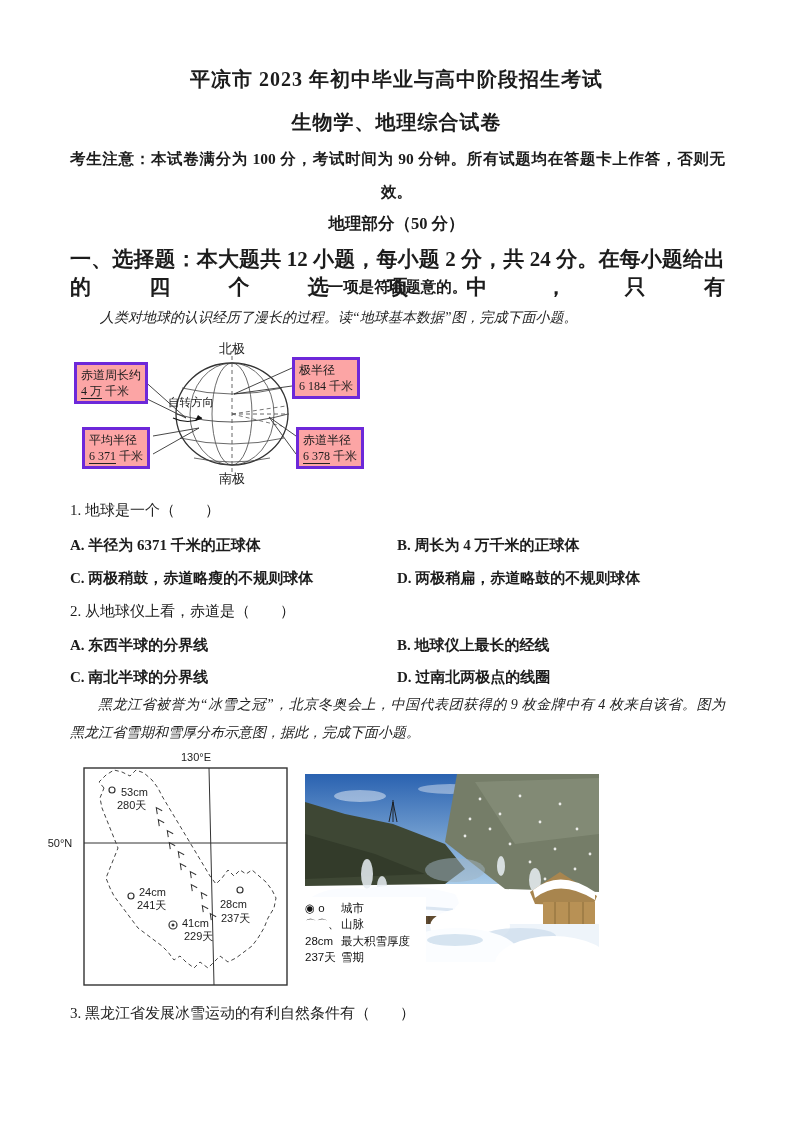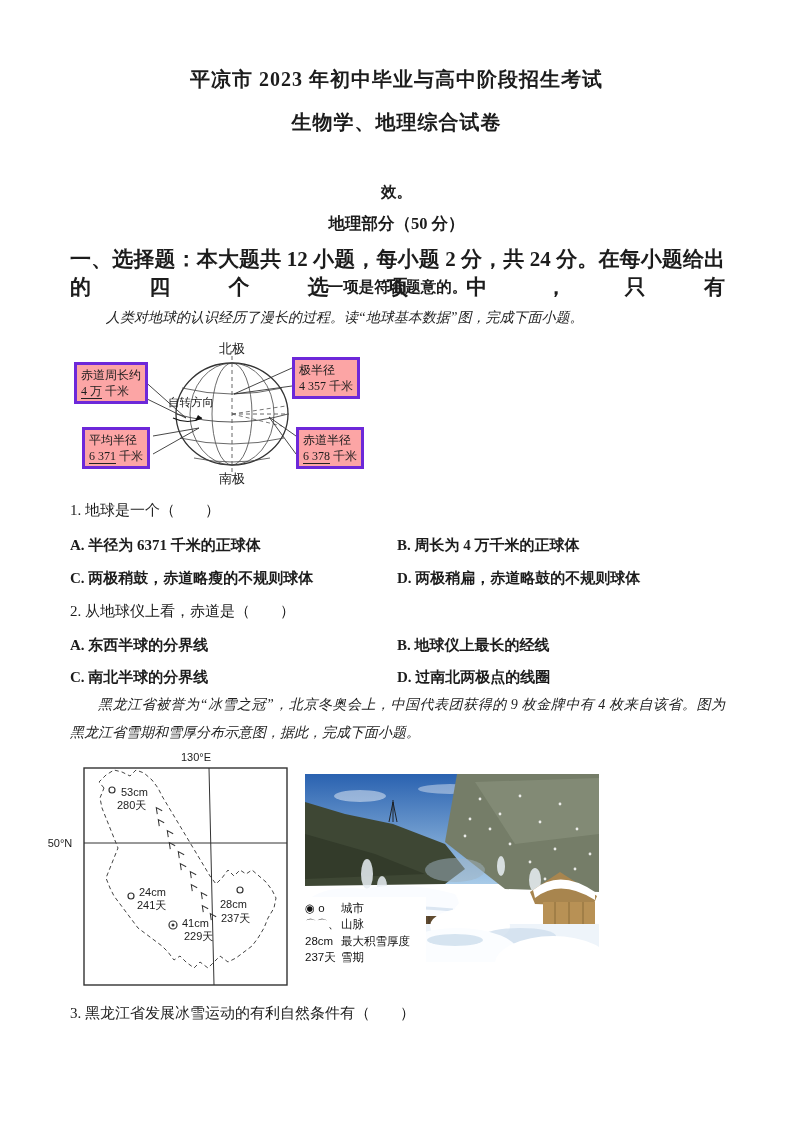--- a/index.html
+++ b/index.html
@@ -11,21 +11,21 @@
   }
   .abs{position:absolute;}
   .title{left:0;right:0;top:66px;text-align:center;font-size:20px;font-weight:bold;letter-spacing:1px;}
   .subtitle{left:0;right:0;top:109px;text-align:center;font-size:20px;font-weight:bold;letter-spacing:1px;}
   .notice1{left:70px;width:655px;top:149px;font-size:15.5px;font-weight:bold;text-align:justify;text-align-last:justify;}
   .notice2{left:0;right:0;top:182px;text-align:center;font-size:15.5px;font-weight:bold;}
   .sechdr{left:0;right:0;top:213px;text-align:center;font-size:16.5px;font-weight:bold;}
   .instr1{left:70px;width:655px;top:245px;font-size:21px;font-weight:bold;text-align:justify;text-align-last:justify;}
   .instr2{left:70px;width:655px;top:277px;font-size:15.5px;font-weight:bold;text-align:center;}
   .passage{font-style:italic;font-size:14px;color:#222;}
-  .p1{left:106px;width:600px;top:309px;}
+  .p1{left:100px;width:600px;top:309px;}
   .p2a{left:70px;width:655px;top:696px;padding-left:28px;box-sizing:border-box;text-align:justify;text-align-last:justify;}
   .p2b{left:70px;width:655px;top:724px;}
   .qstem{left:70px;width:655px;font-size:15px;}
   .optrow{left:70px;width:655px;font-size:15px;font-weight:bold;}
   .optrow .opt2{position:absolute;left:327px;top:0;}
   
   .earthfig{left:70px;top:336px;width:330px;height:152px;}
   .callout{
     position:absolute;border:3px solid #6d28d9;background:#fca5a5;
     font-size:12px;line-height:1.35;padding:2px 4px;white-space:nowrap;
@@ -44,20 +44,21 @@
   .legicon{width:36px;flex:0 0 36px;}
   svg text{font-family:"Liberation Sans","DejaVu Sans",sans-serif;fill:#1c1c1c;}
 </style>
 </head>
 <body>
 
 <div class="page">
 
   <div class="abs title">平凉市 2023 年初中毕业与高中阶段招生考试</div>
   <div class="abs subtitle">生物学、地理综合试卷</div>
+  <div class="abs notice1">考生注意：本试卷满分为 100 分，考试时间为 90 分钟。所有试题均在答题卡上作答，否则无</div>
   <div class="abs notice2">效。</div>
   <div class="abs sechdr">地理部分（50 分）</div>
   <div class="abs instr1">一、选择题：本大题共 12 小题，每小题 2 分，共 24 分。在每小题给出的四个选项中，只有</div>
   <div class="abs instr2">一项是符合题意的。</div>
   <div class="abs passage p1">人类对地球的认识经历了漫长的过程。读“地球基本数据”图，完成下面小题。</div>
 
   <div class="abs earthfig">
     <svg width="330" height="152" viewBox="0 0 330 152">
 
       <ellipse cx="162" cy="78" rx="56" ry="51" fill="none" stroke="#333" stroke-width="1.3"></ellipse>
@@ -88,21 +89,21 @@
       <text x="162" y="17" text-anchor="middle" font-size="13">北极</text>
       <text x="162" y="147" text-anchor="middle" font-size="13">南极</text>
       <text x="98" y="70" font-size="11.5" fill="#333">自转方向</text>
     </svg>
     <div class="callout" style="left:4px;top:26px;">
       <div>赤道周长约</div>
       <div><span class="u">4 万</span><span class="unit">千米</span></div>
     </div>
     <div class="callout" style="left:222px;top:21px;">
       <div>极半径</div>
-      <div><span>4 357</span><span class="unit">千米</span></div>
+      <div><span>6 184</span><span class="unit">千米</span></div>
     </div>
     <div class="callout" style="left:12px;top:91px;">
       <div>平均半径</div>
       <div><span class="u">6 371</span><span class="unit">千米</span></div>
     </div>
     <div class="callout" style="left:226px;top:91px;">
       <div>赤道半径</div>
       <div><span class="u">6 378</span><span class="unit">千米</span></div>
     </div>
   </div>

